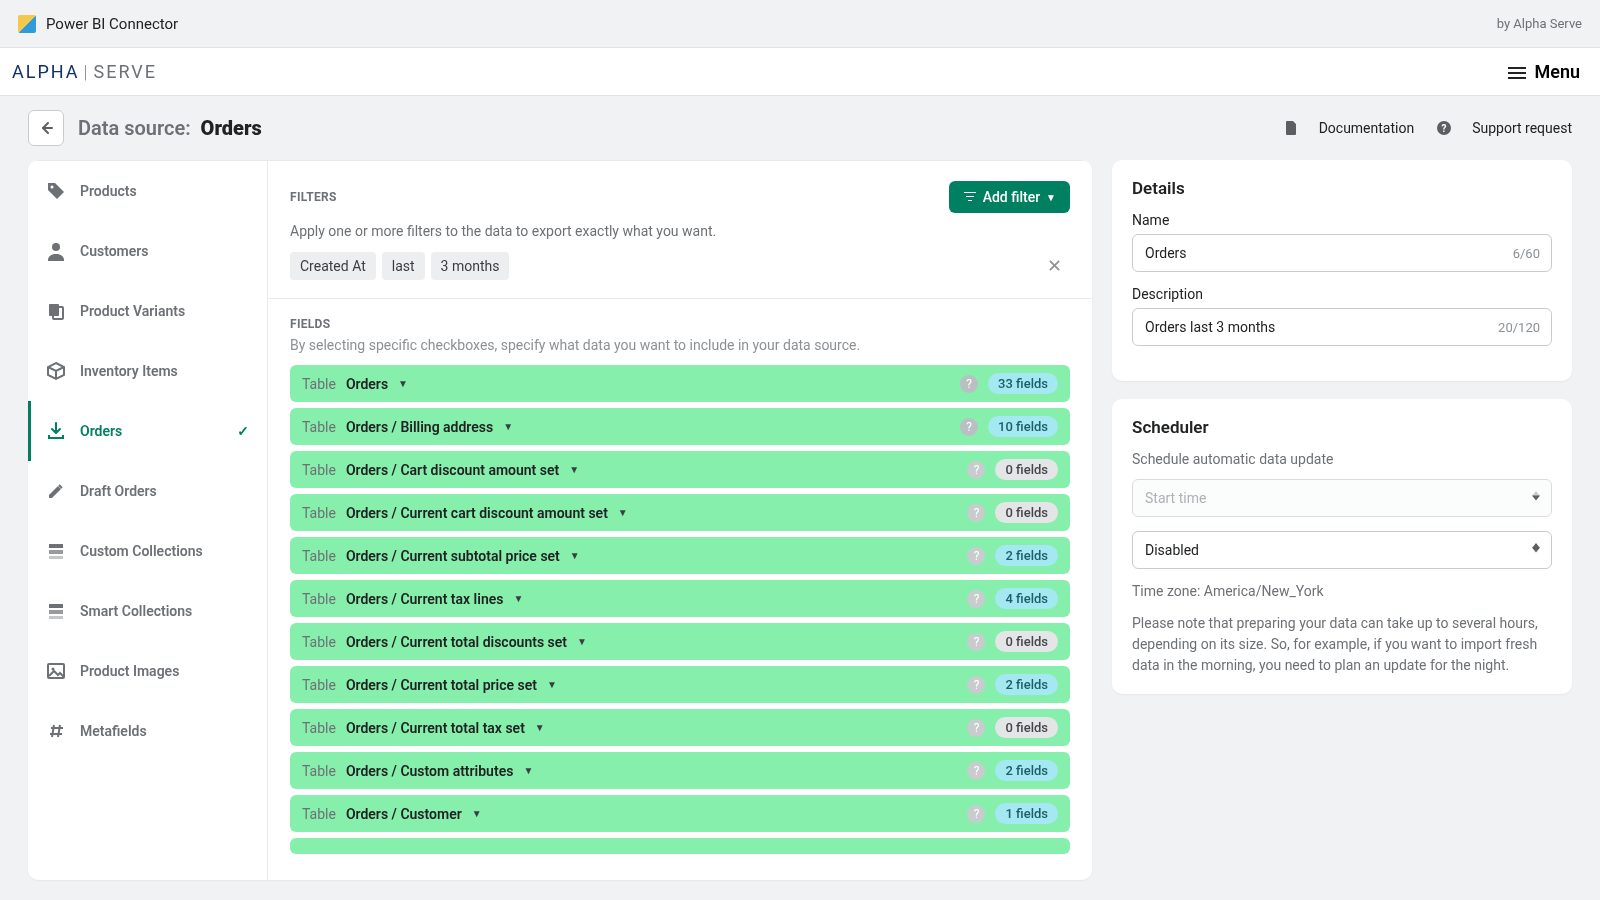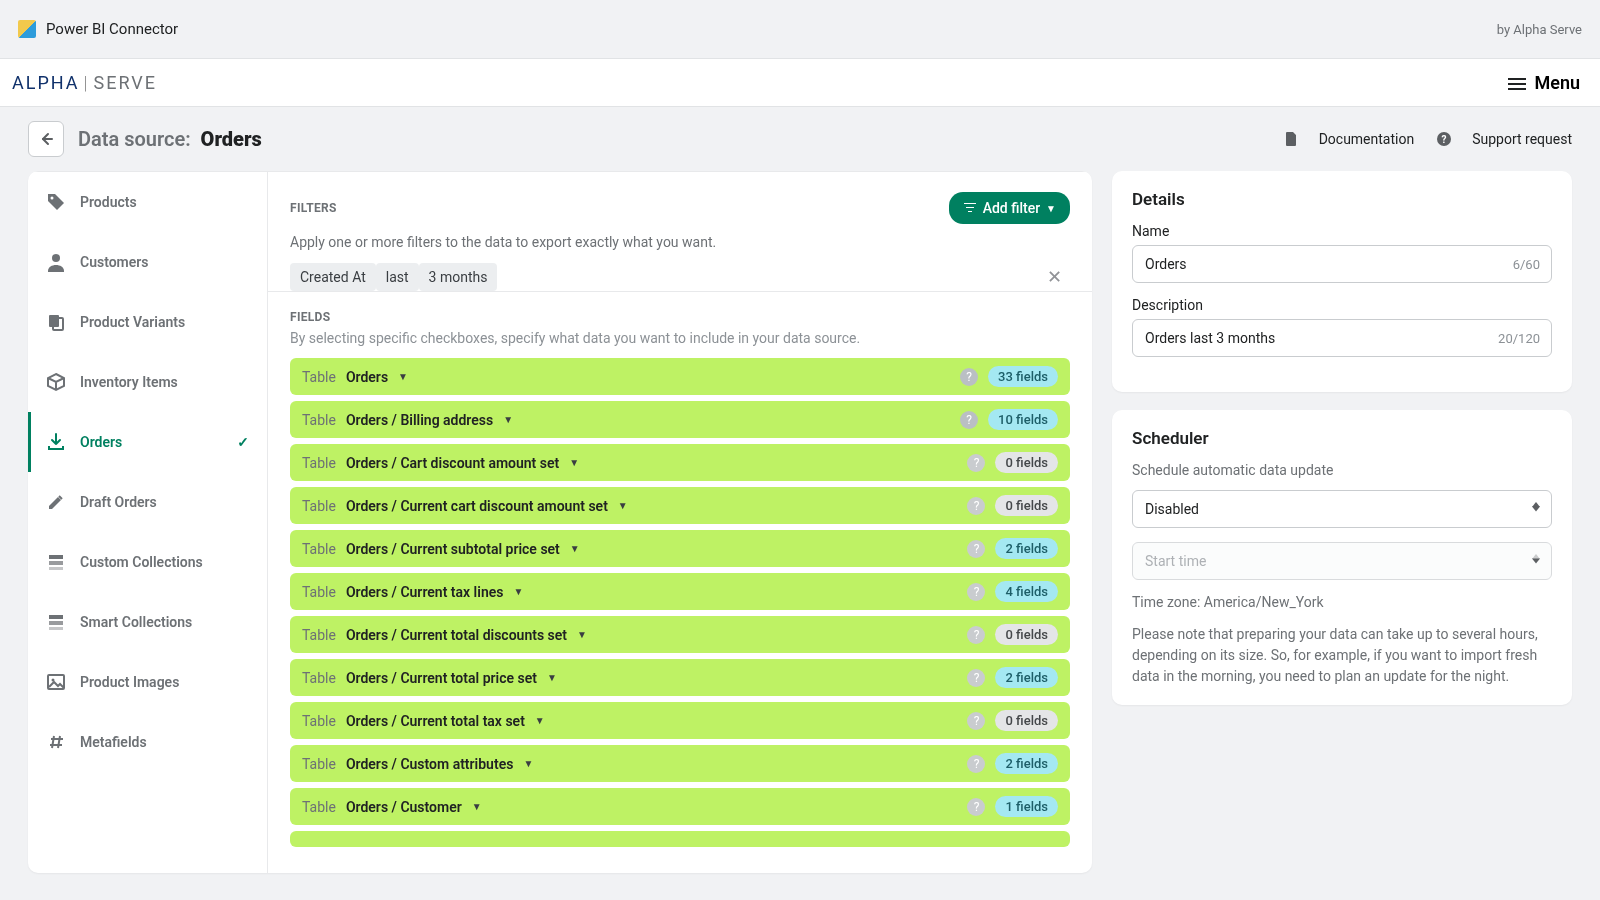--- a/index.html
+++ b/index.html
@@ -1,17 +1,17 @@
 <!DOCTYPE html>
 <html><head>
 <meta charset="utf-8">
 <style>
 *{box-sizing:border-box;margin:0;padding:0;font-family:-apple-system,BlinkMacSystemFont,"Segoe UI",Roboto,sans-serif}
 body{background:#f1f2f4;color:#202223;font-size:14px}
-.topbar{height:59px;display:flex;align-items:center;justify-content:space-between;padding:0 18px;border-bottom:1px solid #e1e3e5}
+.topbar{height:48px;display:flex;align-items:center;justify-content:space-between;padding:0 18px;border-bottom:1px solid #e1e3e5}
 .topbar-left{display:flex;align-items:center;gap:10px}
 .app-icon{width:18px;height:18px;background:linear-gradient(135deg,#f2c94c 0 50%,#2d9cdb 50% 100%);border-radius:2px}
 .app-title{font-size:15px;color:#202223}
 .vendor{color:#6d7175;font-size:13px}
 .header{height:48px;background:#fff;border-bottom:1px solid #e1e3e5;display:flex;align-items:center;justify-content:space-between;padding:0 6px 0 12px}
 .logo{font-family:Georgia,serif;font-weight:normal;font-size:18px;letter-spacing:2px;color:#10316b;display:flex;align-items:center}
 .logo .sep{color:#888;margin:0 4px;font-weight:300}
 .logo .serve{color:#6d7175}
 .menu-btn{display:flex;align-items:flex-end;gap:8px;font-size:18px;font-weight:600;padding:8px 14px;background:none;border:none;cursor:pointer}
 .hamburger{display:inline-block;width:18px}
@@ -30,28 +30,28 @@
 .left-body{display:flex;flex:1;border-top:1px solid #e8e9eb}
 .side-nav{width:240px;border-right:1px solid #e8e9eb}
 .side-item{display:flex;align-items:center;gap:14px;padding:20px 18px;color:#6d7175;font-weight:600;cursor:pointer;position:relative}
 .side-item.active{color:#008060;background:#fff}
 .side-item.active::before{content:"";position:absolute;left:0;top:0;bottom:0;width:3px;background:#008060}
 .side-item .check{margin-left:auto;color:#008060;font-weight:700}
 .nav-icon{width:20px;height:20px;display:flex;align-items:center;justify-content:center;font-size:16px}
 .content{flex:1;padding:20px 22px}
 .row-between{display:flex;justify-content:space-between;align-items:center}
 .filters-label{font-size:12px;font-weight:700;color:#6d7175;letter-spacing:.3px}
-.add-filter-btn{background:#008060;color:#fff;border:none;border-radius:14px;padding:8px 14px;font-size:14px;font-weight:500;display:flex;align-items:center;gap:6px;cursor:pointer}
+.add-filter-btn{background:#008060;color:#fff;border:none;border-radius:6px;padding:8px 14px;font-size:14px;font-weight:500;display:flex;align-items:center;gap:6px;cursor:pointer}
 .helper{color:#6d7175;margin:10px 0 12px}
-.filter-row{display:flex;align-items:center;gap:0;}
+.filter-row{display:flex;align-items:center;gap:6px;margin-bottom:18px}
 .chip{background:#eceef0;border-radius:4px;padding:6px 10px;color:#3a3e42;font-size:14px}
 .filter-row .remove{margin-left:auto;color:#919397;font-size:18px;cursor:pointer;padding:4px 8px}
 .divider{height:1px;background:#e8e9eb;margin:0 -22px 18px}
 .fields-desc{color:#8c9196;font-size:14px;margin-bottom:12px}
-.table-row{display:flex;align-items:center;background:#bef264;border-radius:6px;padding:8px 12px;margin-bottom:6px;gap:10px}
+.table-row{display:flex;align-items:center;background:#86efac;border-radius:6px;padding:8px 12px;margin-bottom:6px;gap:10px}
 .table-row .t-label{color:#6d7175;font-size:14px}
 .table-row .t-name{font-weight:600;color:#202223}
 .caret-down{font-size:10px;color:#3a3e42}
 .table-row .spacer{flex:1}
 .help-icon{width:18px;height:18px;border-radius:50%;background:#babfc4;color:#fff;font-size:12px;display:flex;align-items:center;justify-content:center}
 .badge{border-radius:12px;padding:3px 10px;font-size:13px;font-weight:500;min-width:62px;text-align:center}
 .badge.on{background:#a4e8f2;color:#1d5e68}
 .badge.off{background:#e4e5e7;color:#44474a}
 .right-col{width:460px;display:flex;flex-direction:column;gap:18px}
 .right-card{padding:18px 20px}
@@ -354,26 +354,26 @@
       <div class="input-wrap" style="margin-bottom:17px">
         <input class="text-input" value="Orders last 3 months" style="">
         <span class="counter">20/120</span>
       </div>
     </div>
 
     <div class="card right-card">
       <div class="section-title" style="padding:0 0 14px 0">Scheduler</div>
       <div class="helper" style="margin:0 0 12px 0">Schedule automatic data update</div>
       <div class="select-wrap up">
+        <select class="select" disabled="">
+          <option>Start time</option>
+        </select>
+      </div>
+      <div class="select-wrap up">
         <select class="select">
           <option>Disabled</option>
         </select>
       </div>
-      <div class="select-wrap up">
-        <select class="select" disabled="">
-          <option>Start time</option>
-        </select>
-      </div>
       <div class="tz">Time zone: America/New_York</div>
       <div class="note">Please note that preparing your data can take up to several hours, depending on its size. So, for example, if you want to import fresh data in the morning, you need to plan an update for the night.</div>
     </div>
   </div>
 </div>
 
 </body></html>

